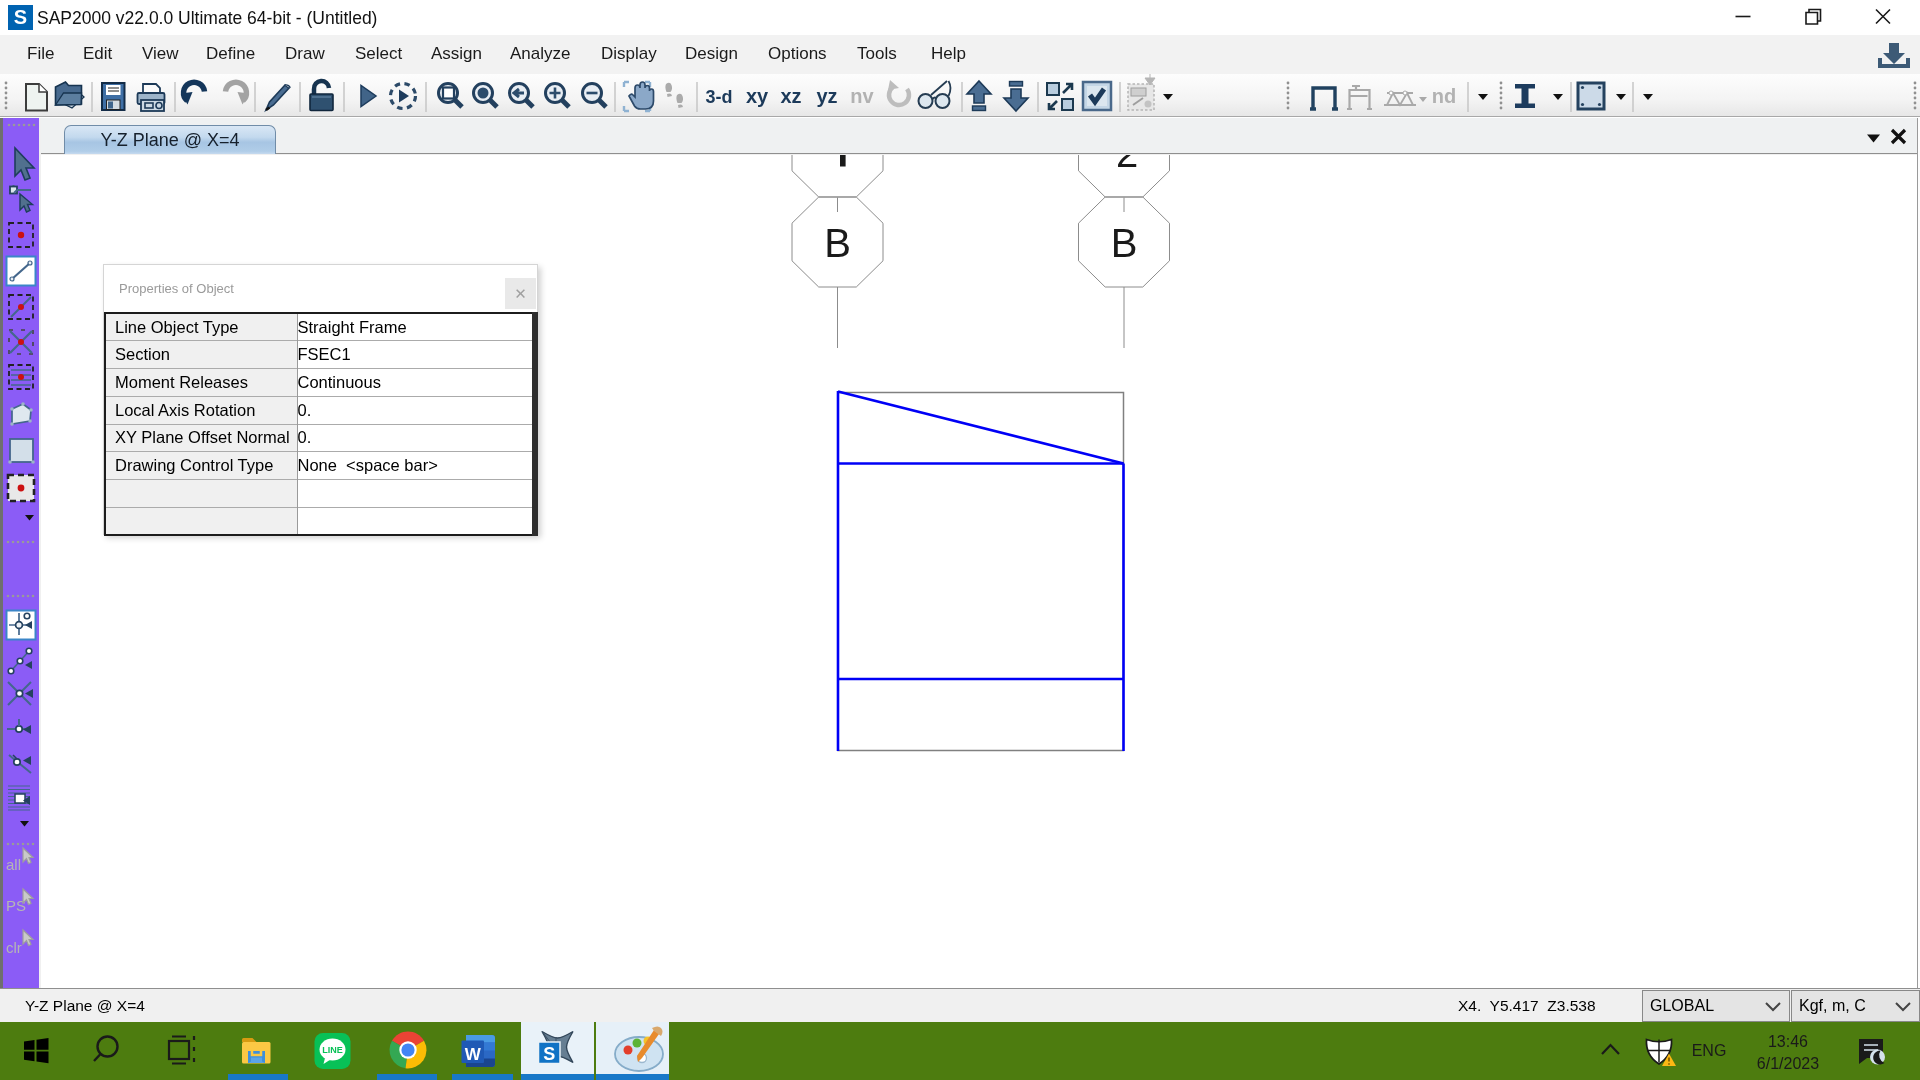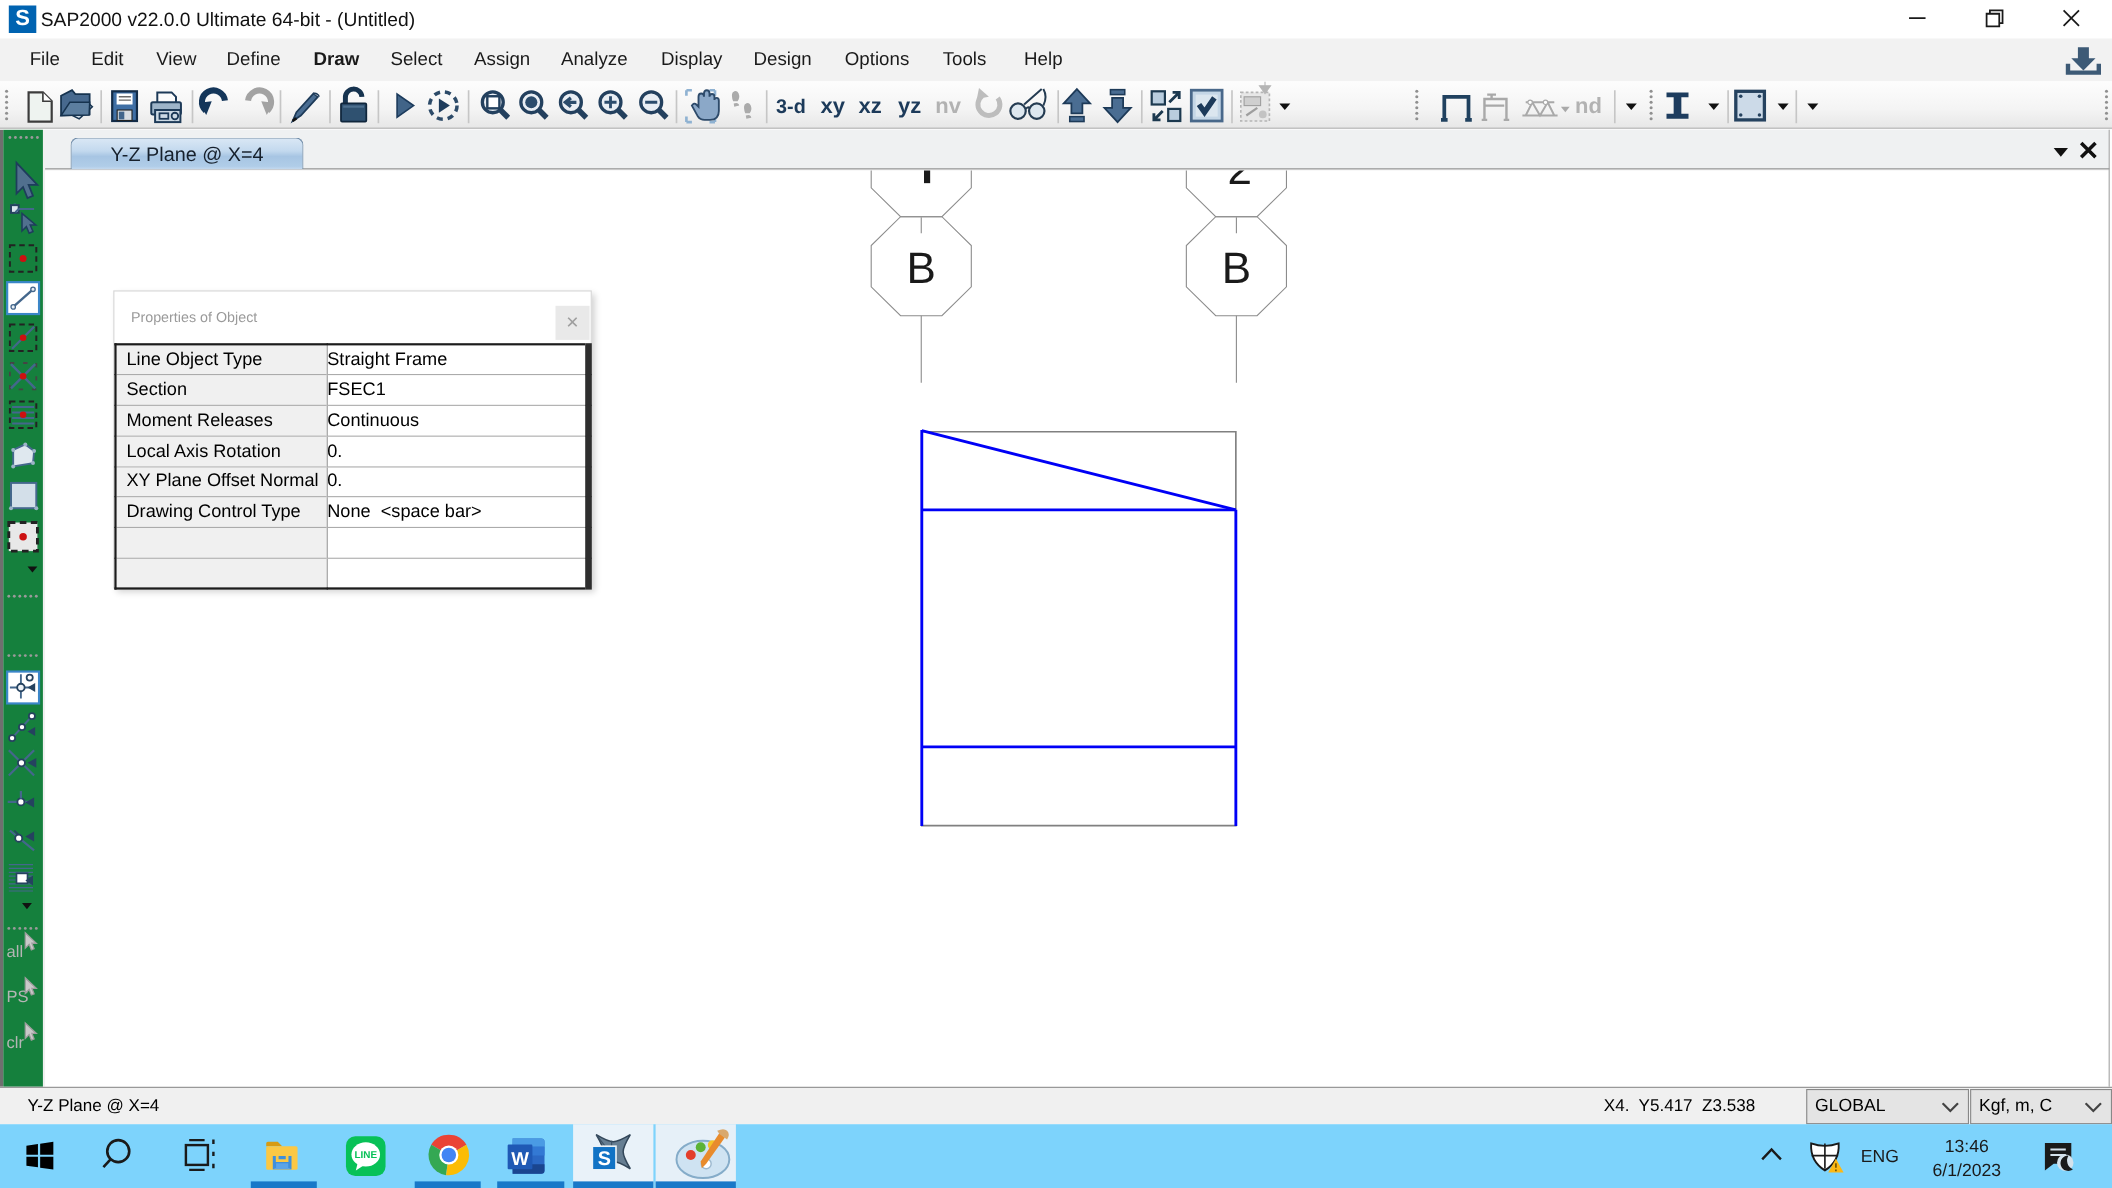--- a/index.html
+++ b/index.html
@@ -13,21 +13,21 @@
   #title-text { position:absolute; left:37px; top:8px; font-size:17.5px; color:#111; }
   
   #menubar { position:absolute; left:0; top:35px; width:1920px; height:39px; background:#f2f2f2;text-align:center; }
   #menubar span { position:absolute; top:9px; font-size:17px; color:#1a1a1a; }
   
   #toolbar { position:absolute; left:0; top:74px; width:1920px; height:43px;
     background:linear-gradient(#fdfdfd,#f4f4f4 60%,#e7e7e7); border-bottom:1px solid #a8a8a8; }
   
   #main { position:absolute; left:0; top:118px; width:1920px; height:870px; background:#f0f0f0; }
   #leftstrip { position:absolute; left:0; top:118px; width:3px; height:870px; background:#6f6f6f; }
-  #lefttoolbar { position:absolute; left:3px; top:118px; width:36px; height:870px; background:#15803d; }
+  #lefttoolbar { position:absolute; left:3px; top:118px; width:36px; height:870px; background:#8b5cf6; }
   #tabstrip { position:absolute; left:41px; top:118px; width:1879px; height:36px; background:#eff1f2; border-bottom:1px solid #8f8f8f; }
   #tab { position:absolute; left:23px; top:7px; width:212px; height:29px;
     background:linear-gradient(#d9e7f5,#c3d9ee 40%,#a7c5e3 58%,#b0cde8 90%,#c6daef);
     border:1px solid #708ca8; border-bottom:none; border-radius:7px 7px 0 0;
     font-size:18px; color:#16202c; text-align:center; line-height:29px; }
   #canvas { position:absolute; left:41px; top:155px; width:1876px; height:833px; background:#ffffff; }
   #canvasborder { position:absolute; left:1917px; top:118px; width:1px; height:870px; background:#9a9a9a; }
   
   #dlg { position:absolute; left:103px; top:264px; width:435px; height:271px; background:#fff;
     border:1px solid #d5d5d5; box-shadow:3px 3px 6px rgba(0,0,0,0.18); }
@@ -37,42 +37,42 @@
   table#ptable { position:absolute; left:0px; top:47px; width:434px; height:224px; border-collapse:collapse;
     border:2px solid #1c1c1c; border-right:6px solid #2e2e2e; font-size:16.5px; color:#000; table-layout:fixed; }
   #ptable td { border-top:1px solid #ababab; height:27px; padding:0; overflow:hidden; white-space:nowrap; }
   #ptable td.l { background:#f0f0f0; width:192px; padding-left:9px; border-right:1px solid #9a9a9a; }
   #ptable td.r { background:#fff; text-align:left; }
   
   #statusbar { position:absolute; left:0; top:988px; width:1920px; height:34px; background:#f0f0f0; border-top:1px solid #8f8f8f; }
   .combo { position:absolute; top:1px; height:32px; background:#e4e4e4; border:1px solid #888;
     font-size:16px; color:#000; line-height:30px; }
   
-  #taskbar { position:absolute; left:0; top:1022px; width:1920px; height:58px; background:#7dd3fc; }
+  #taskbar { position:absolute; left:0; top:1022px; width:1920px; height:58px; background:#4d7c0f; }
   .tile { position:absolute; top:0; width:73px; height:58px; }
   .underline { position:absolute; top:52px; height:6px; background:#1878c8; }
 </style>
 </head>
 <body>
 <div id="titlebar">
   <div id="slogo">S</div>
   <div id="title-text">SAP2000 v22.0.0 Ultimate 64-bit - (Untitled)</div>
   <svg width="1920" height="35" style="position:absolute;left:0;top:0;">
     <path d="M1735.5,16.5 h15" stroke="#1a1a1a" stroke-width="1.6" fill="none"></path>
     <path d="M1806,12.5 h11.5 v11.5 h-11.5 Z" stroke="#1a1a1a" stroke-width="1.6" fill="none"></path>
     <path d="M1809,12.5 v-3 h11.5 v11.5 h-3" stroke="#1a1a1a" stroke-width="1.6" fill="none"></path>
     <path d="M1876,9.5 l14,14 M1890,9.5 l-14,14" stroke="#1a1a1a" stroke-width="1.6" fill="none"></path>
   </svg>
 </div>
 <div id="menubar">
   <span style="left:27px;">File</span>
   <span style="left:83px;">Edit</span>
   <span style="left:142px;">View</span>
   <span style="left:206px;">Define</span>
-  <span style="left:285px;font-weight:bold;">Draw</span>
+  <span style="left:285px;">Draw</span>
   <span style="left:355px;">Select</span>
   <span style="left:431px;">Assign</span>
   <span style="left:510px;">Analyze</span>
   <span style="left:601px;">Display</span>
   <span style="left:685px;">Design</span>
   <span style="left:768px;">Options</span>
   <span style="left:857px;">Tools</span>
   <span style="left:931px;">Help</span>
   <svg width="50" height="39" style="position:absolute;left:1876px;top:0;">
     <path d="M13,8 h10 v10 h6 l-11,11 -11,-11 h6 Z" fill="#3d5a76"></path>

